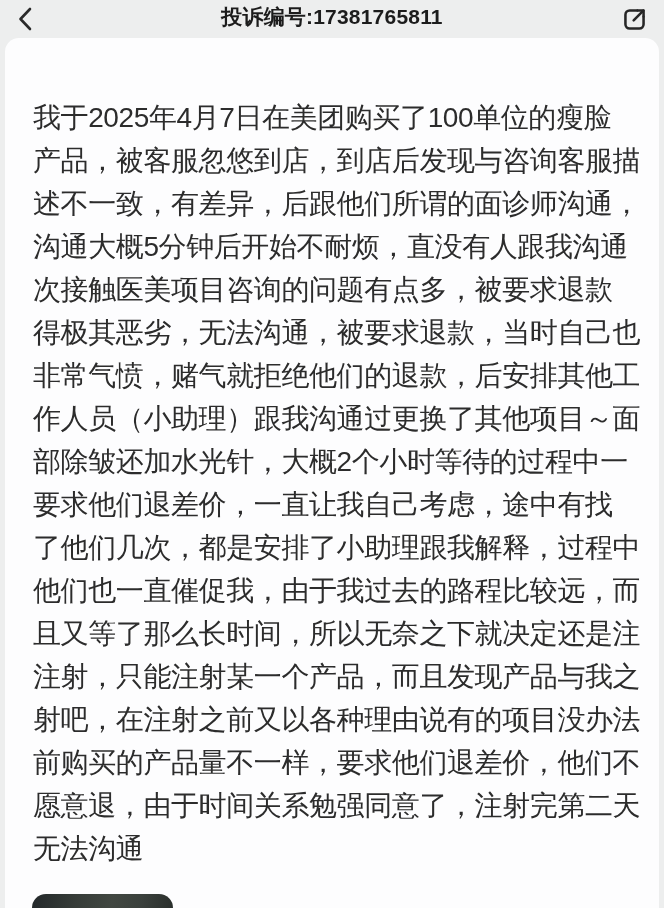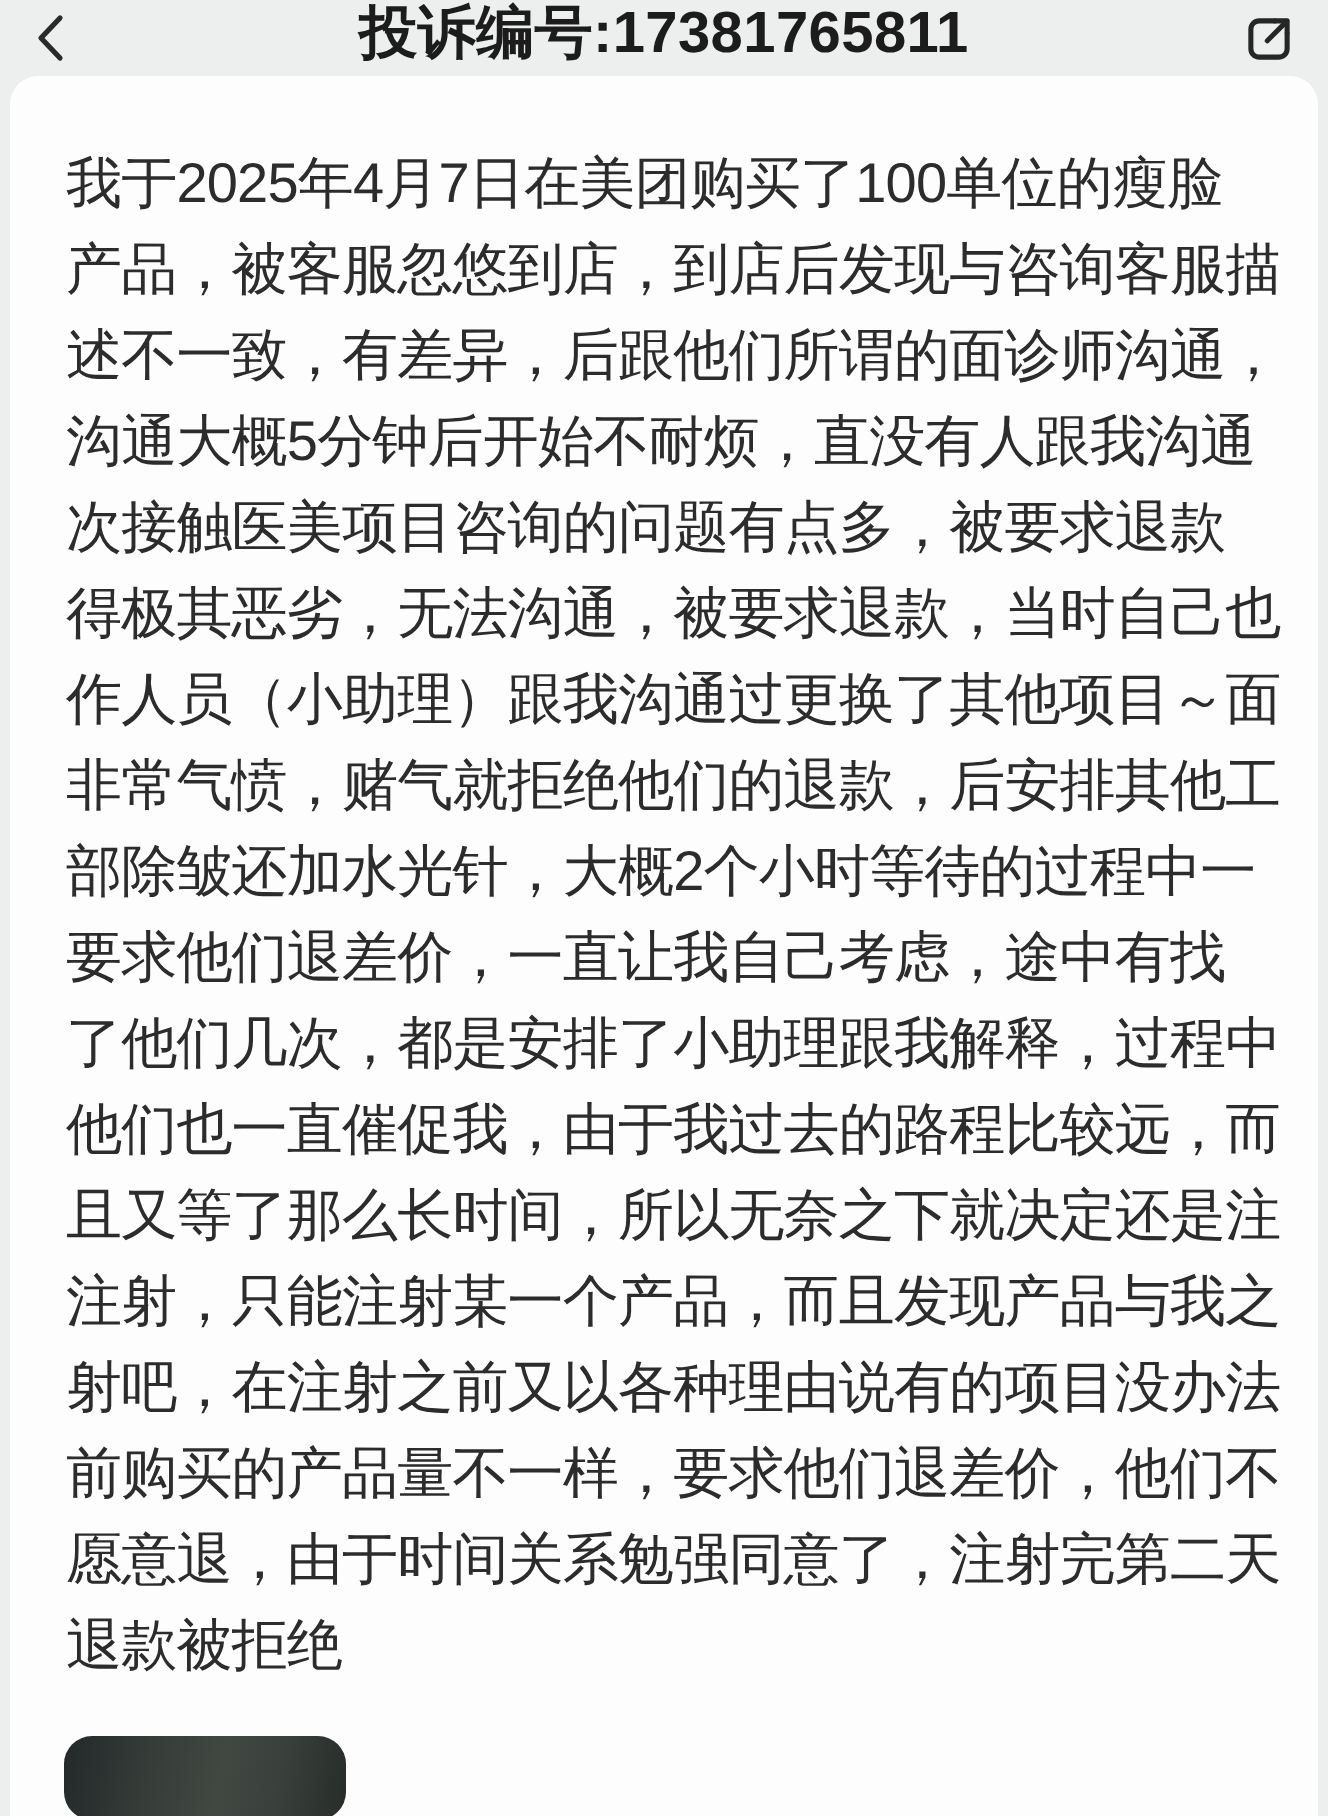--- a/index.html
+++ b/index.html
@@ -17,32 +17,32 @@
     background: #edeeee;
   }
   .icon-btn {
     position: absolute; top: 0; height: 38px; width: 40px;
     display: flex; align-items: center; justify-content: center;
     background: none; border: none; padding: 0; cursor: pointer;
   }
   .back-btn  { left: 6px; }
   .share-btn { right: 10px; }
   .title {
-    font-size: 29px; font-weight: 600; color: #1c1c1c; letter-spacing: 0.2px;
+    font-size: 21px; font-weight: 600; color: #1c1c1c; letter-spacing: 0.2px;
     line-height: 32px; margin-top: -4px;
   }
 
   
   .card {
     position: absolute; left: 5px; right: 5px; top: 38px; bottom: 0;
     background: #fdfdfe;
     border-radius: 14px 14px 0 0;
     overflow: hidden;
   }
-  .text-block { padding: 32px 10px 0 28px; }
+  .text-block { padding: 14px 10px 0 28px; margin-top: 44px; }
   .text-line {
     height: 43px; line-height: 43px;
     font-size: 28px; letter-spacing: -0.4px;
     color: #2c2c2c; white-space: nowrap;
   }
   .thumb {
     margin: 24px 0 0 27px;
     width: 141px; height: 42px;
     border-radius: 14px;
     background: linear-gradient(100deg,
@@ -77,29 +77,29 @@
   </header>
 
   <main class="card">
     <div class="text-block">
         <div class="text-line">我于2025年4月7日在美团购买了100单位的瘦脸</div>
         <div class="text-line">产品，被客服忽悠到店，到店后发现与咨询客服描</div>
         <div class="text-line">述不一致，有差异，后跟他们所谓的面诊师沟通，</div>
         <div class="text-line">沟通大概5分钟后开始不耐烦，直没有人跟我沟通</div>
         <div class="text-line">次接触医美项目咨询的问题有点多，被要求退款</div>
         <div class="text-line">得极其恶劣，无法沟通，被要求退款，当时自己也</div>
+        <div class="text-line">非常气愤，赌气就拒绝他们的退款，后安排其他工</div>
         <div class="text-line">作人员（小助理）跟我沟通过更换了其他项目～面</div>
-        <div class="text-line">非常气愤，赌气就拒绝他们的退款，后安排其他工</div>
         <div class="text-line">部除皱还加水光针，大概2个小时等待的过程中一</div>
         <div class="text-line">要求他们退差价，一直让我自己考虑，途中有找</div>
         <div class="text-line">了他们几次，都是安排了小助理跟我解释，过程中</div>
         <div class="text-line">他们也一直催促我，由于我过去的路程比较远，而</div>
         <div class="text-line">且又等了那么长时间，所以无奈之下就决定还是注</div>
         <div class="text-line">注射，只能注射某一个产品，而且发现产品与我之</div>
         <div class="text-line">射吧，在注射之前又以各种理由说有的项目没办法</div>
         <div class="text-line">前购买的产品量不一样，要求他们退差价，他们不</div>
         <div class="text-line">愿意退，由于时间关系勉强同意了，注射完第二天</div>
-        <div class="text-line">退款被拒绝</div>
+        <div class="text-line">无法沟通</div>
       </div>
     <div class="thumb"></div>
   </main>
 
 </div>
 
 </body></html>

